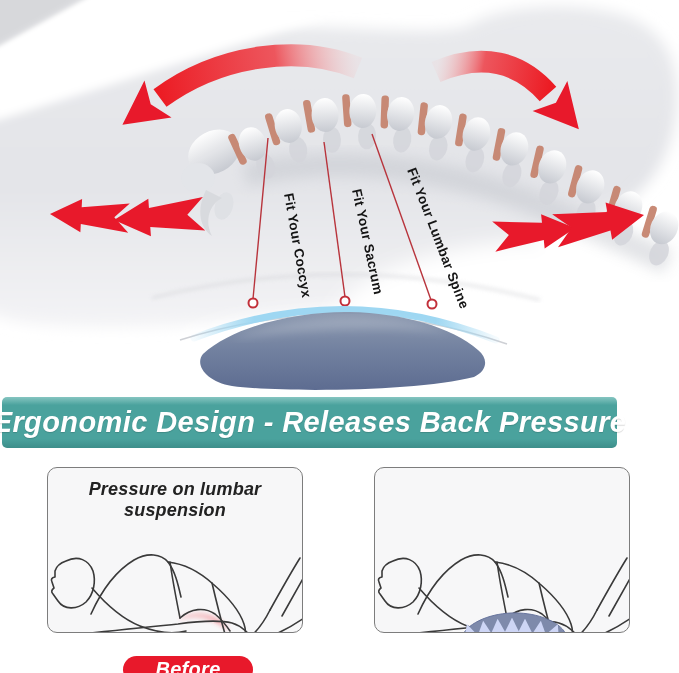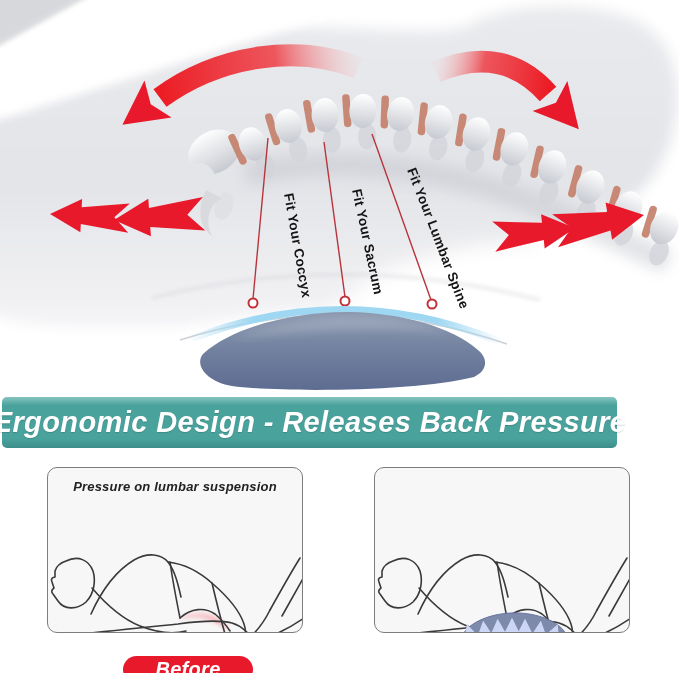--- a/index.html
+++ b/index.html
@@ -23,21 +23,21 @@
   
   .bottom-section{position:absolute;left:0;top:448px;width:679px;height:225px;background:#fff;}
   .panel{
     position:absolute;top:19px;width:256px;height:166px;background:#f7f7f8;
     border:1.6px solid #7d7d7d;border-radius:10px;box-sizing:border-box;overflow:hidden;
   }
   .panel-before{left:47px;}
   .panel-after{left:374px;}
   .panel-caption{
     position:absolute;left:0;top:11px;width:100%;text-align:center;
-    font-style:italic;font-weight:700;font-size:13px;color:#222;letter-spacing:.2px;
+    font-style:italic;font-weight:700;font-size:18px;color:#222;letter-spacing:.2px;
   }
   .panel svg{position:absolute;left:0;top:0;}
   .badge{
     position:absolute;top:208px;width:130px;height:27px;border-radius:13.5px;
     display:flex;align-items:center;justify-content:center;
     color:#fff;font-style:italic;font-weight:700;font-size:20px;letter-spacing:.3px;
   }
   .badge-before{left:123px;background:var(--accent-red,#e8192b);}
   .badge-after{left:443px;background:var(--accent-teal,#4aa29d);}
 </style>

